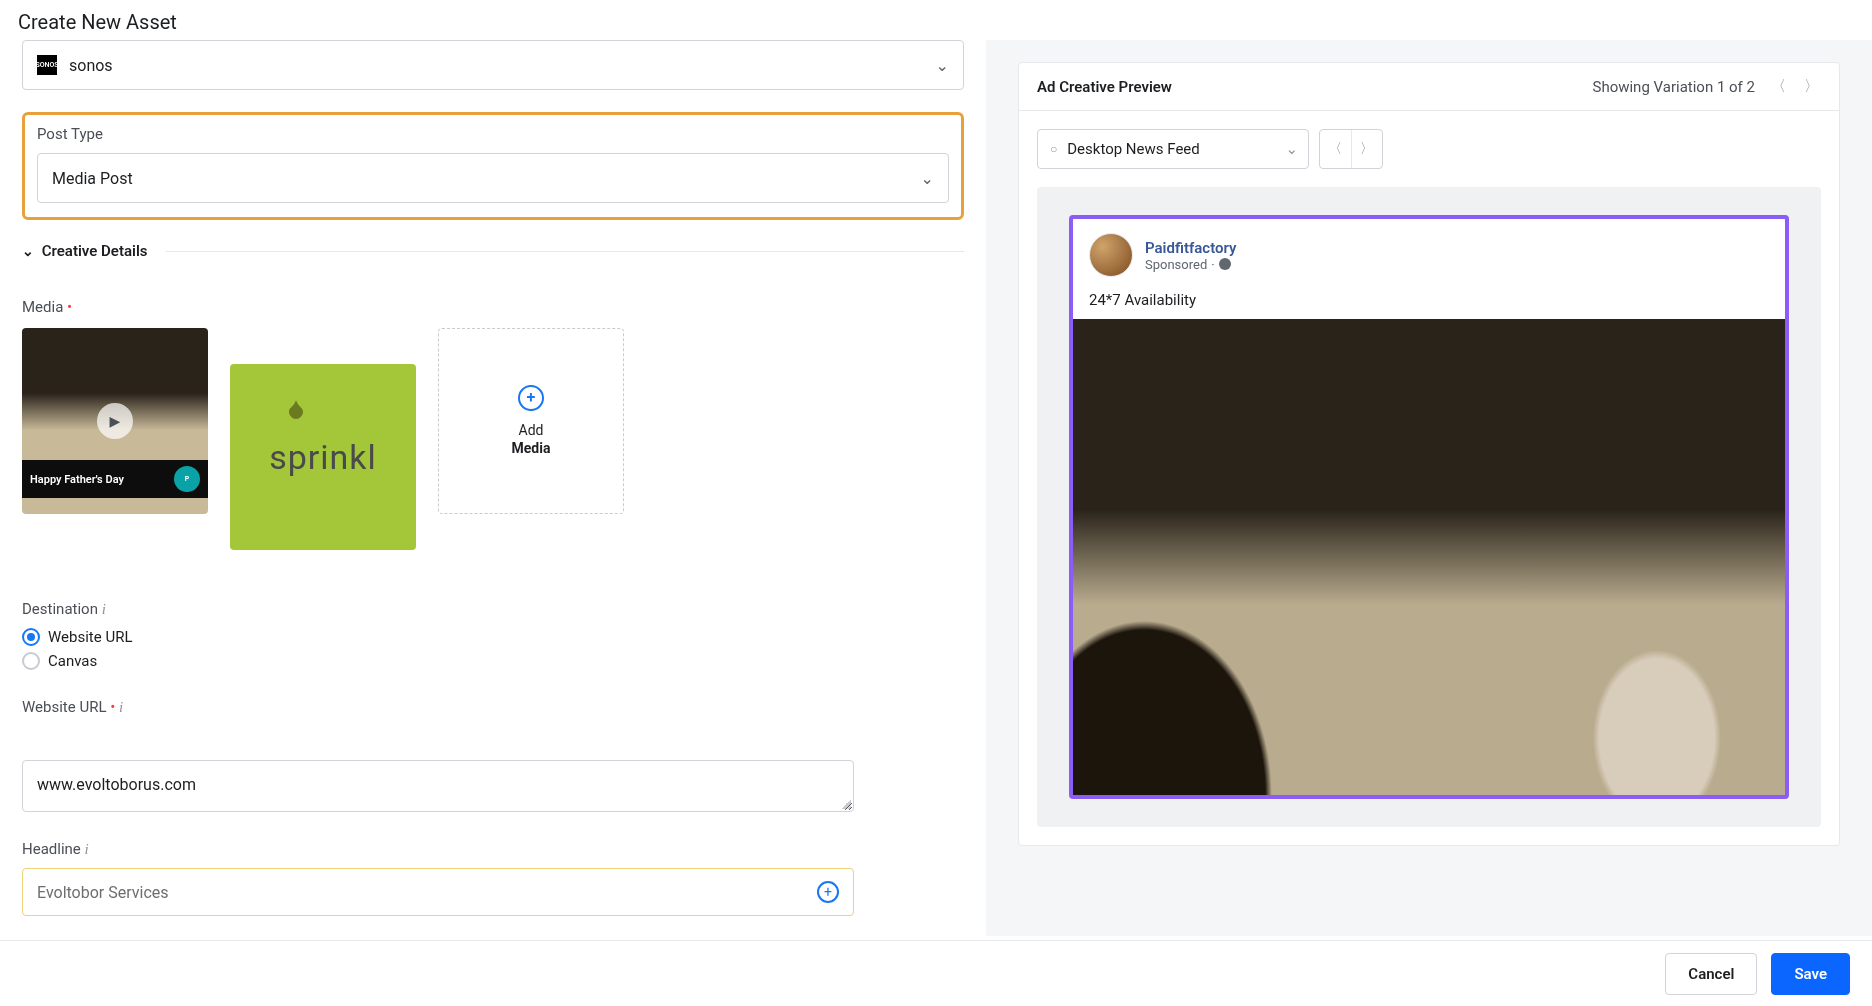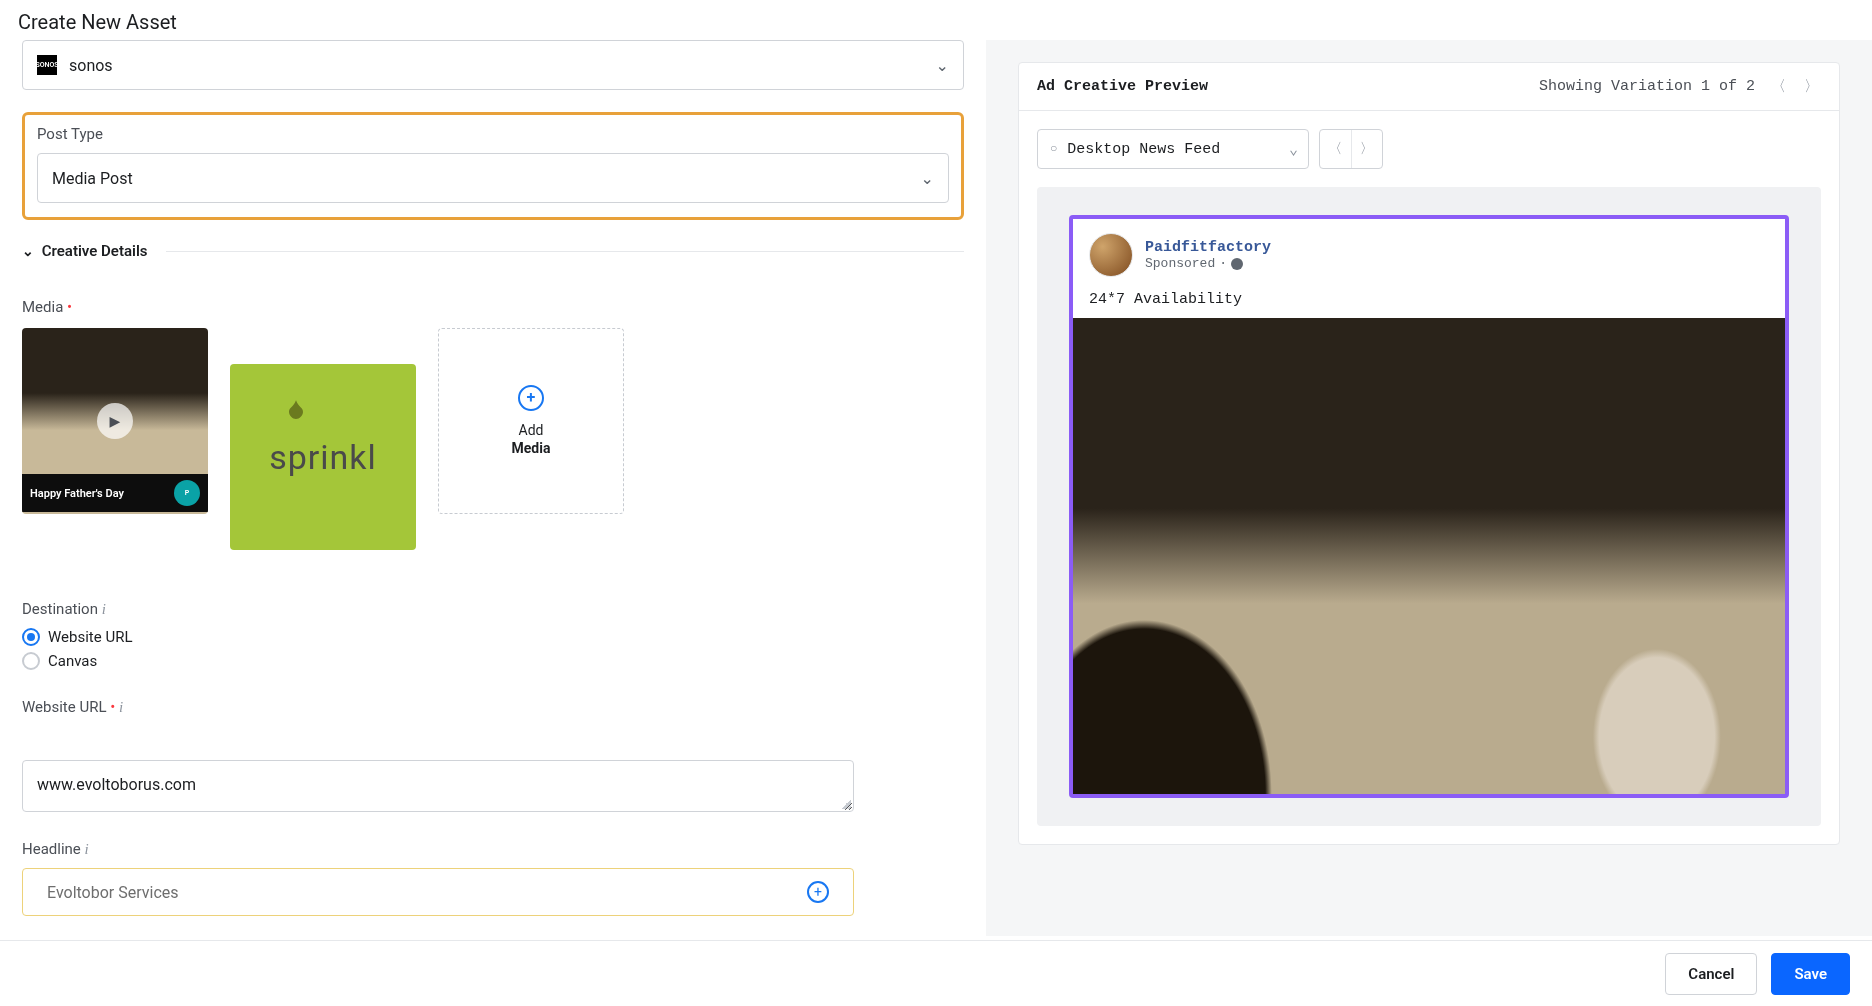--- a/index.html
+++ b/index.html
@@ -95,21 +95,21 @@
     overflow:hidden;
   }
   .thumb.video { background:#3b2c1d; }
   .thumb.video .play {
     width:36px; height:36px; border-radius:50%;
     background:rgba(255,255,255,0.7);
     display:flex; align-items:center; justify-content:center;
     color:#4b4f56;
   }
   .thumb.video .strip {
-    position:absolute; bottom:2px; left:0; right:0;
+    position:absolute; bottom:16px; left:0; right:0;
     background:#0d0d0d; color:#fff; font-size:11px; font-weight:600;
     padding:6px 8px; display:flex; justify-content:space-between; align-items:center;
   }
   .thumb.video .badge {
     background:#0aa2a6; width:26px; height:26px; border-radius:50%;
     font-size:7px; display:flex; align-items:center; justify-content:center;
   }
   .thumb.video-bg {
     background: linear-gradient(#2a231a 0%, #2a231a 35%, #c8b999 55%, #c8b999 100%);
   }
@@ -137,33 +137,33 @@
   }
 
   .textarea-like {
     border:1px solid #d0d3d8; border-radius:4px; padding:14px; font-size:16px; color:#1c1e21;
     resize:both; overflow:auto; min-height:52px; width:832px; position:relative;margin-top:44px;
   }
   .resize-handle { position:absolute; right:2px; bottom:2px; width:10px; height:10px;
     background:linear-gradient(135deg, transparent 50%, #c7cbd1 50%); }
 
   .headline-box {
-    border:1px solid #edd27a; border-radius:4px; padding:12px 24px; width:832px;
+    border:1px solid #edd27a; border-radius:4px; padding:12px 14px; width:832px;
     font-size:16px; color:#6e6e6e; display:flex; justify-content:space-between; align-items:center;
   }
   .headline-box .plus-circ {
     width:22px; height:22px; border:2px solid #1877f2; border-radius:50%;
     color:#1877f2; display:flex; align-items:center; justify-content:center; font-size:14px;
   }
 
   .info-ico { color:#8d949e; font-style:italic; font-family:Georgia, serif; }
   .req { color:#fa383e; }
 
   
-  .preview-card { background:#fff; border:1px solid #e6e8eb; border-radius:4px;font-family:Liberation Mono, monospace; }
+  .preview-card { background:#fff; border:1px solid #e6e8eb; border-radius:4px; }
   .preview-head {
     display:flex; justify-content:space-between; align-items:center;
     padding:14px 18px; border-bottom:1px solid #e6e8eb;
   }
   .preview-head .title { font-weight:600; font-size:15px; }
   .variation-ctrls { display:flex; align-items:center; gap:14px; font-size:15px; color:#4b4f56; }
   .chev-btn { color:#8d949e; padding:0 2px; }
 
   .placement-row { display:flex; gap:10px; padding:18px; }
   .placement-select {

